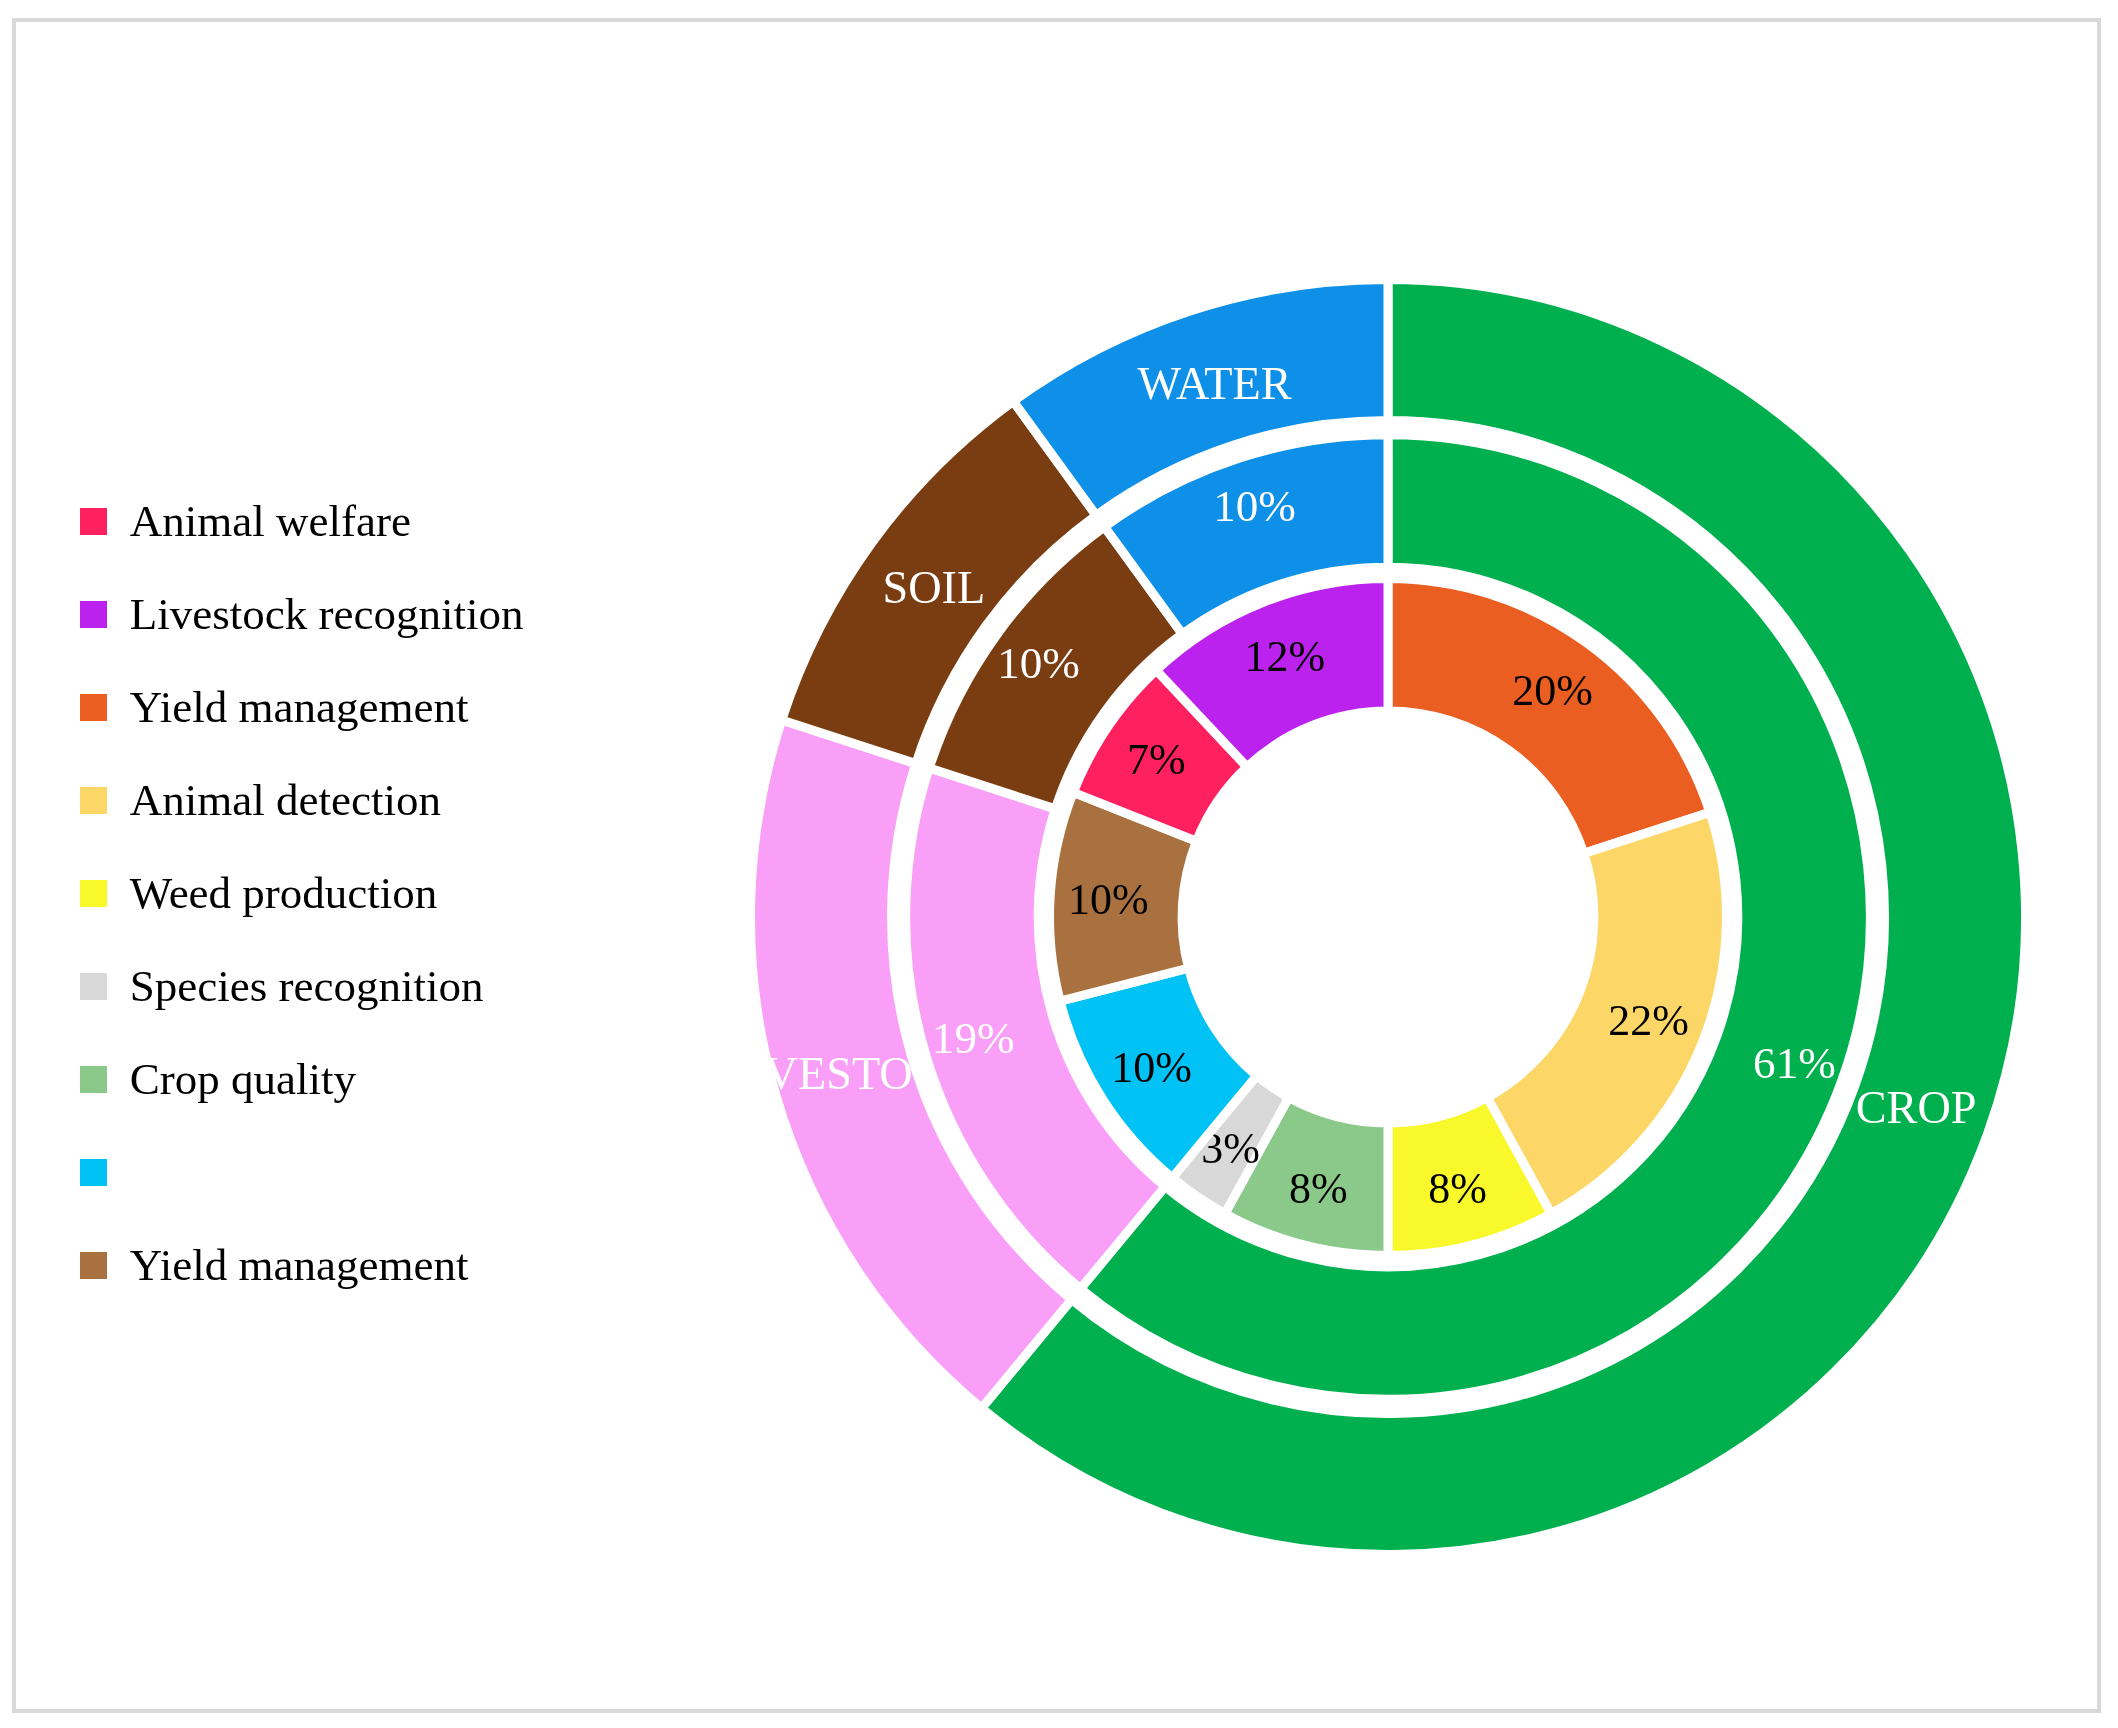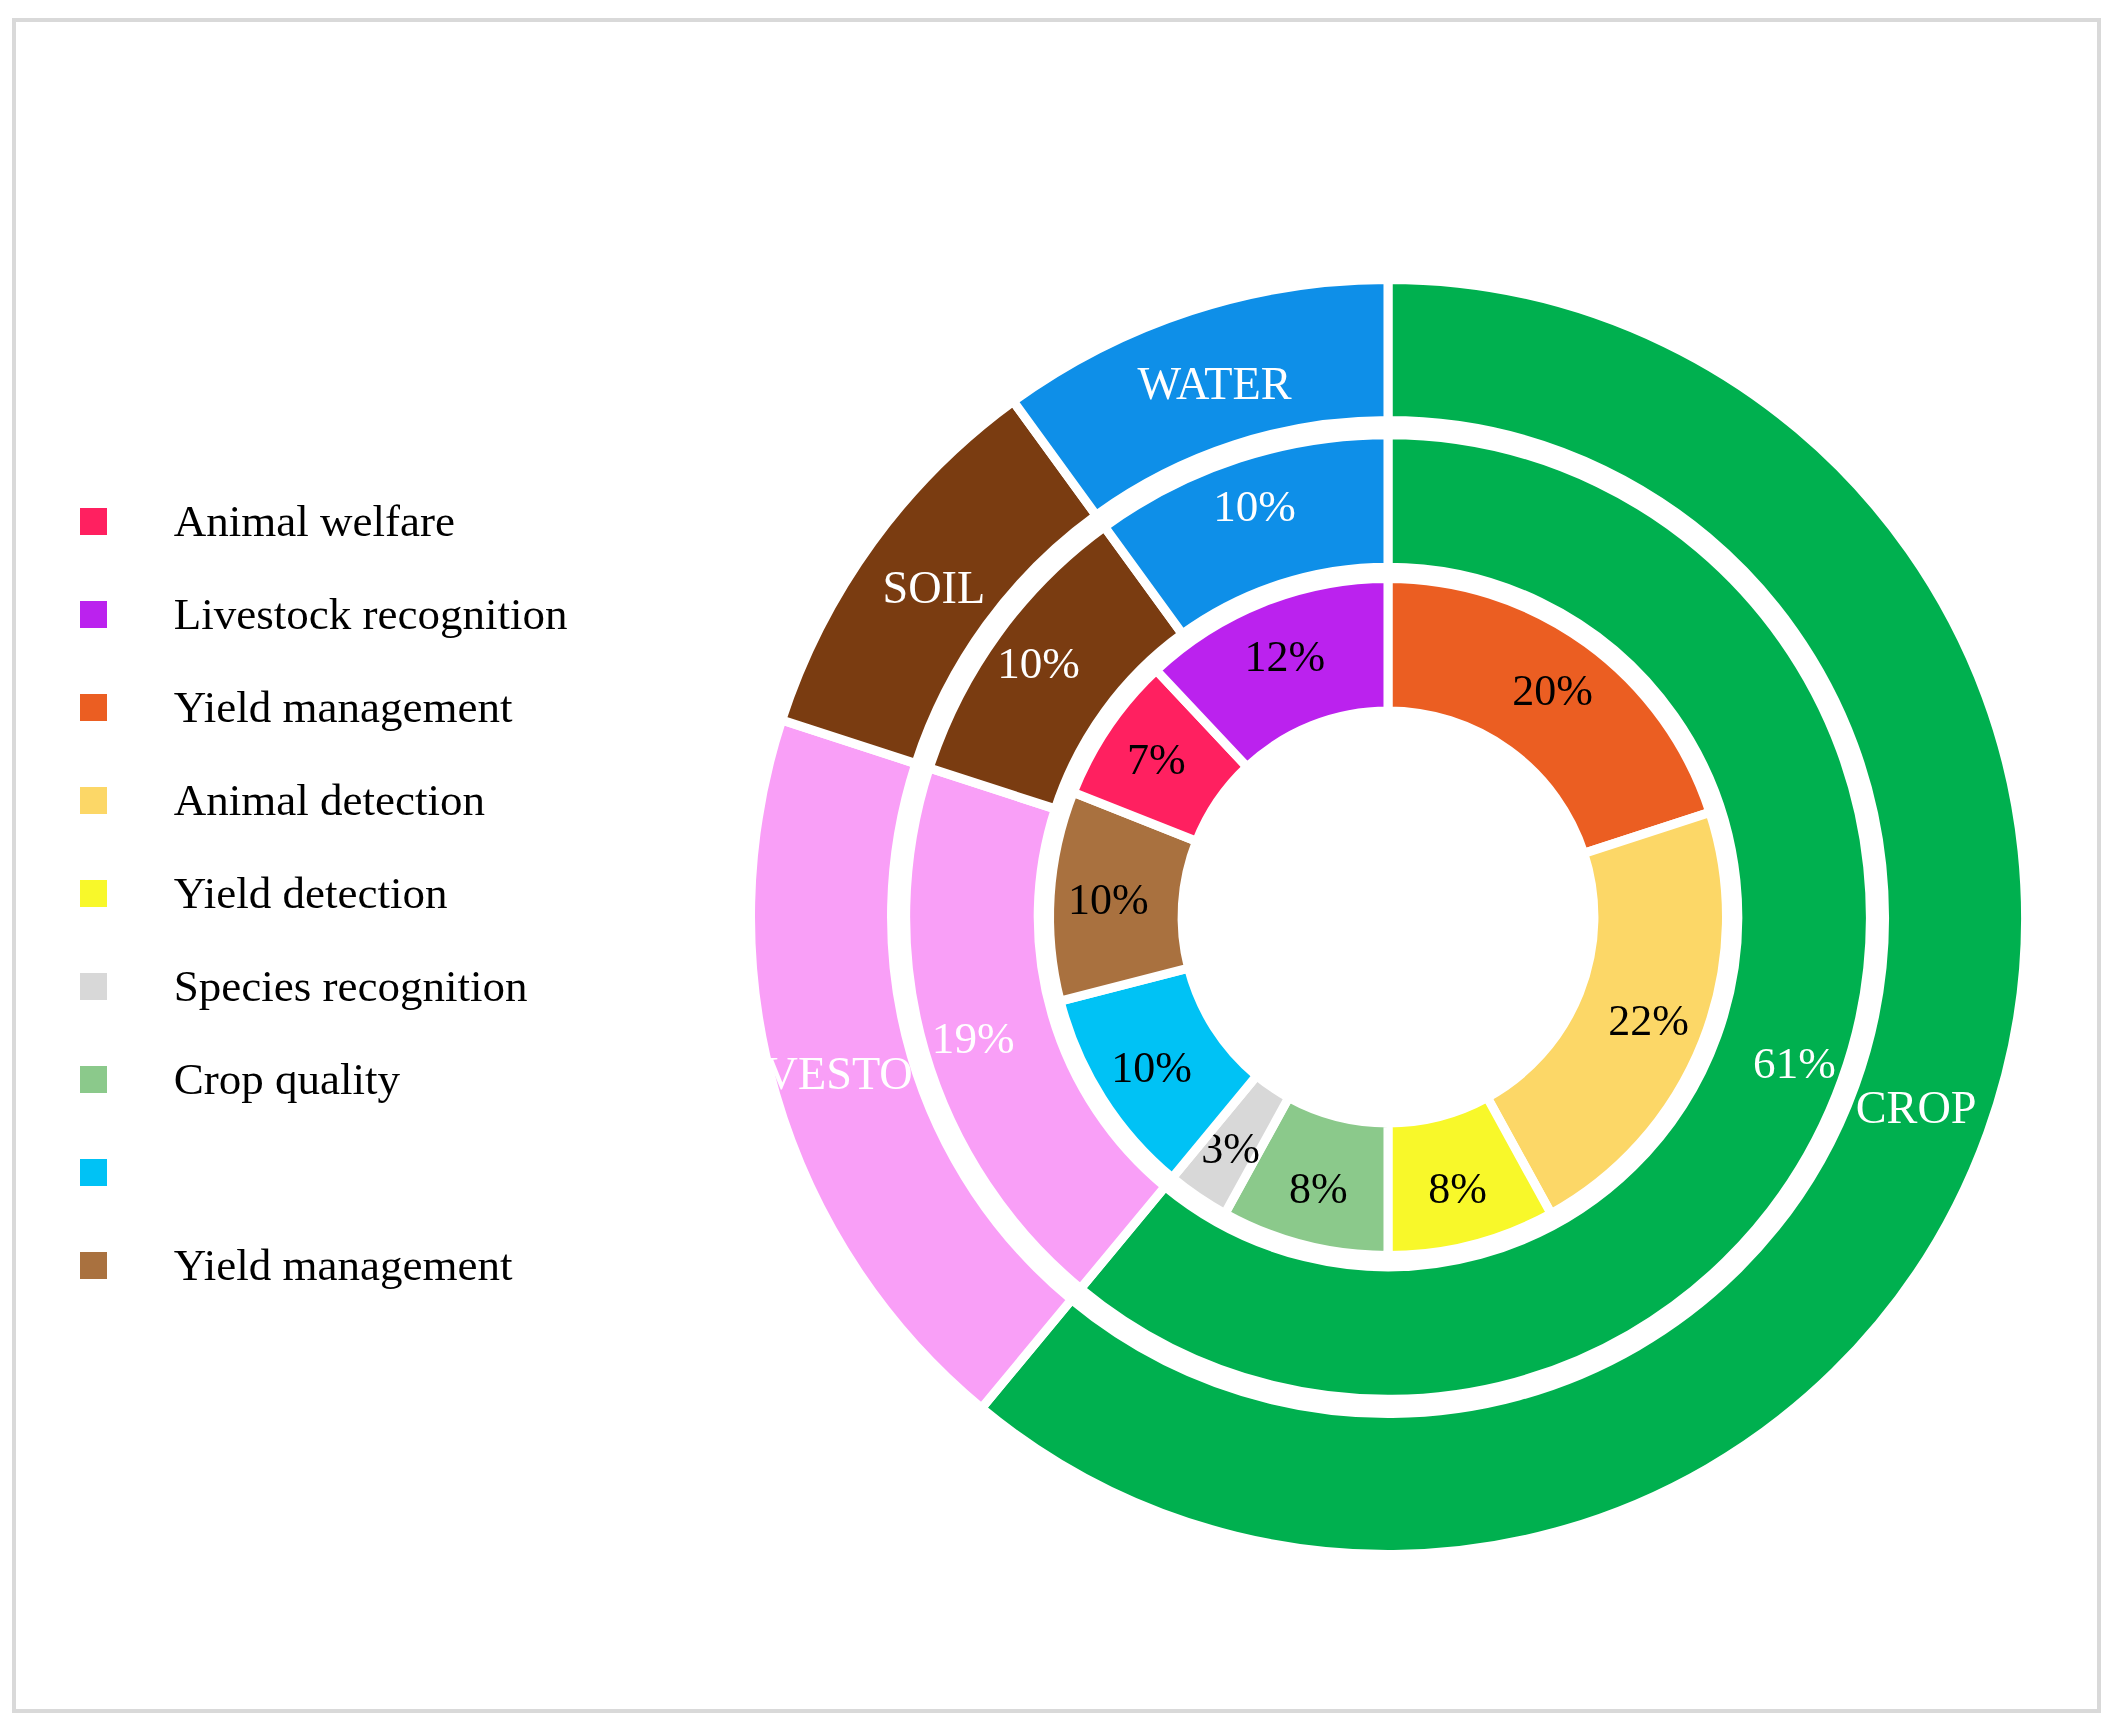--- a/index.html
+++ b/index.html
@@ -39,21 +39,20 @@
     width: 27px;
     height: 27px;
     flex: 0 0 27px;
     margin-right: 22.4px;
   }
   .legend-label {
     font-size: 45px;
     color: #000000;
     line-height: 1;
     white-space: nowrap;
-    margin-left: 44px;
   }
   #chart-wrap {
     position: absolute;
     left: 695px;
     top: 218px;
     width: 1354px;
     height: 1354px;
   }
   svg { display: block; }
   .slice-label-inner {
@@ -95,21 +94,21 @@
       <div class="legend-row">
         <span class="legend-swatch" style="background: rgb(235, 94, 34);"></span>
         <span class="legend-label">Yield management</span>
       </div>
       <div class="legend-row">
         <span class="legend-swatch" style="background: rgb(252, 215, 103);"></span>
         <span class="legend-label">Animal detection</span>
       </div>
       <div class="legend-row">
         <span class="legend-swatch" style="background: rgb(248, 248, 42);"></span>
-        <span class="legend-label">Yield detection</span>
+        <span class="legend-label">Weed production</span>
       </div>
       <div class="legend-row">
         <span class="legend-swatch" style="background: rgb(216, 216, 216);"></span>
         <span class="legend-label">Species recognition</span>
       </div>
       <div class="legend-row">
         <span class="legend-swatch" style="background: rgb(139, 201, 139);"></span>
         <span class="legend-label">Crop quality</span>
       </div>
       <div class="legend-row">

